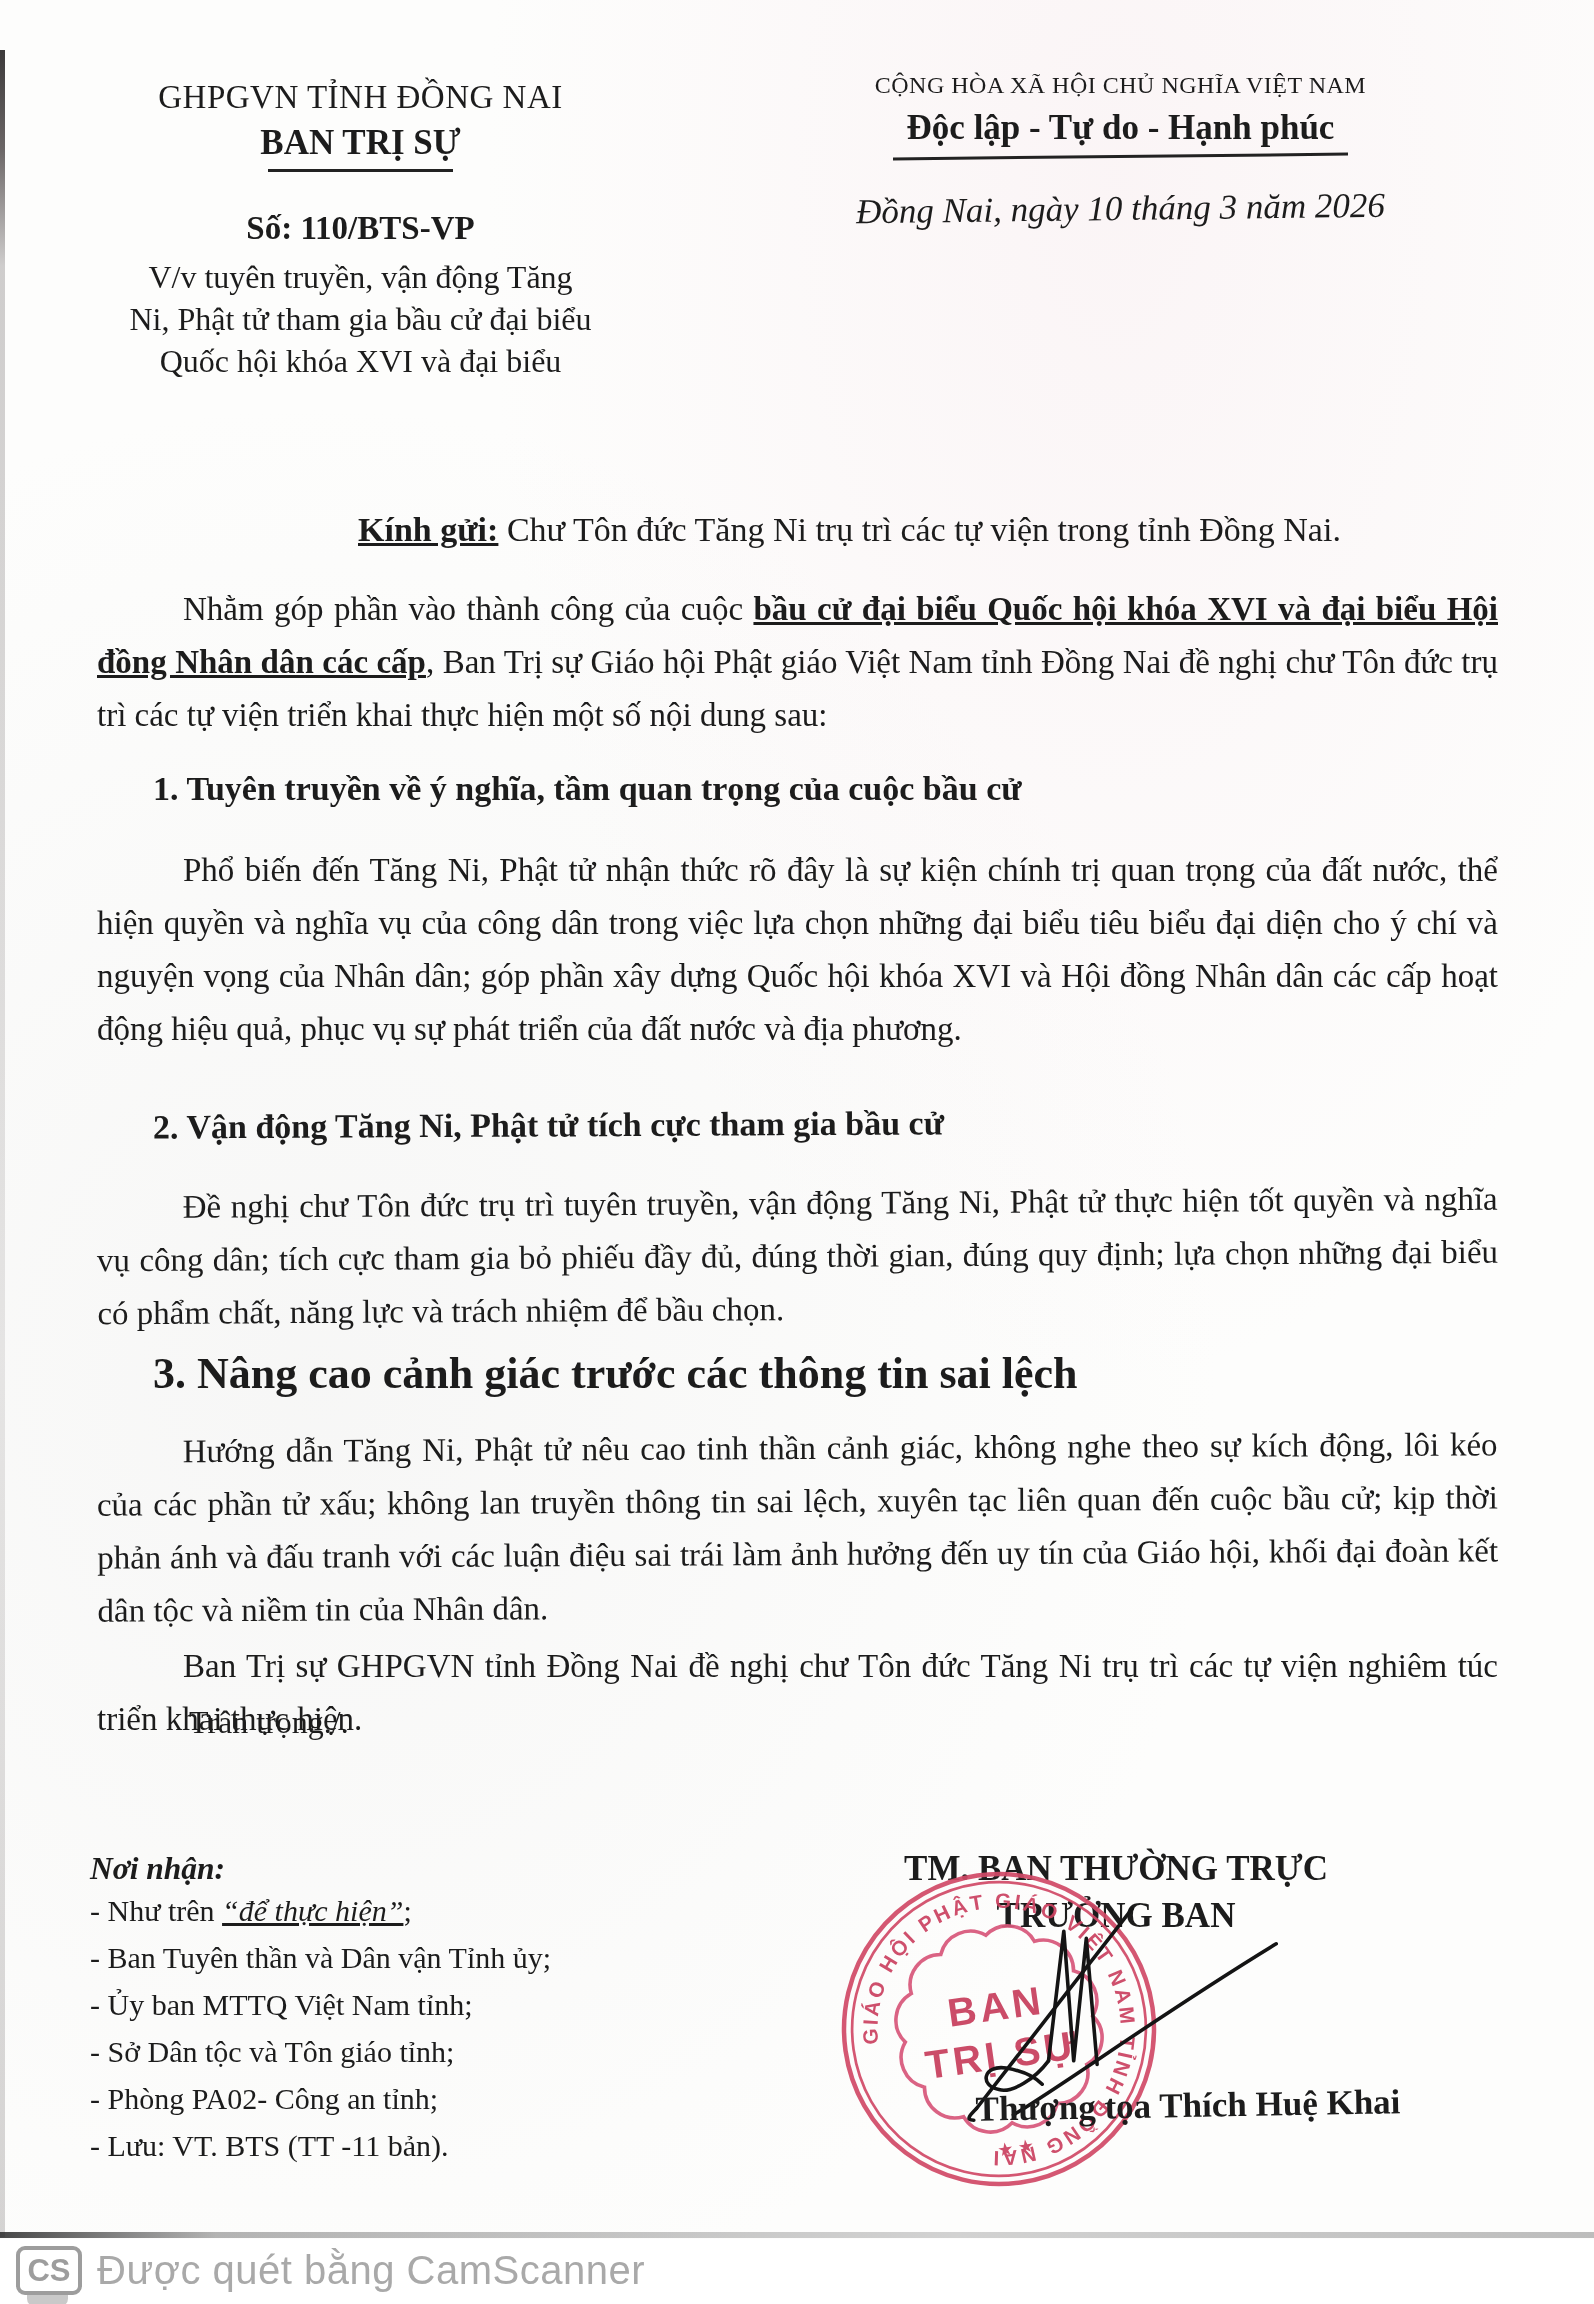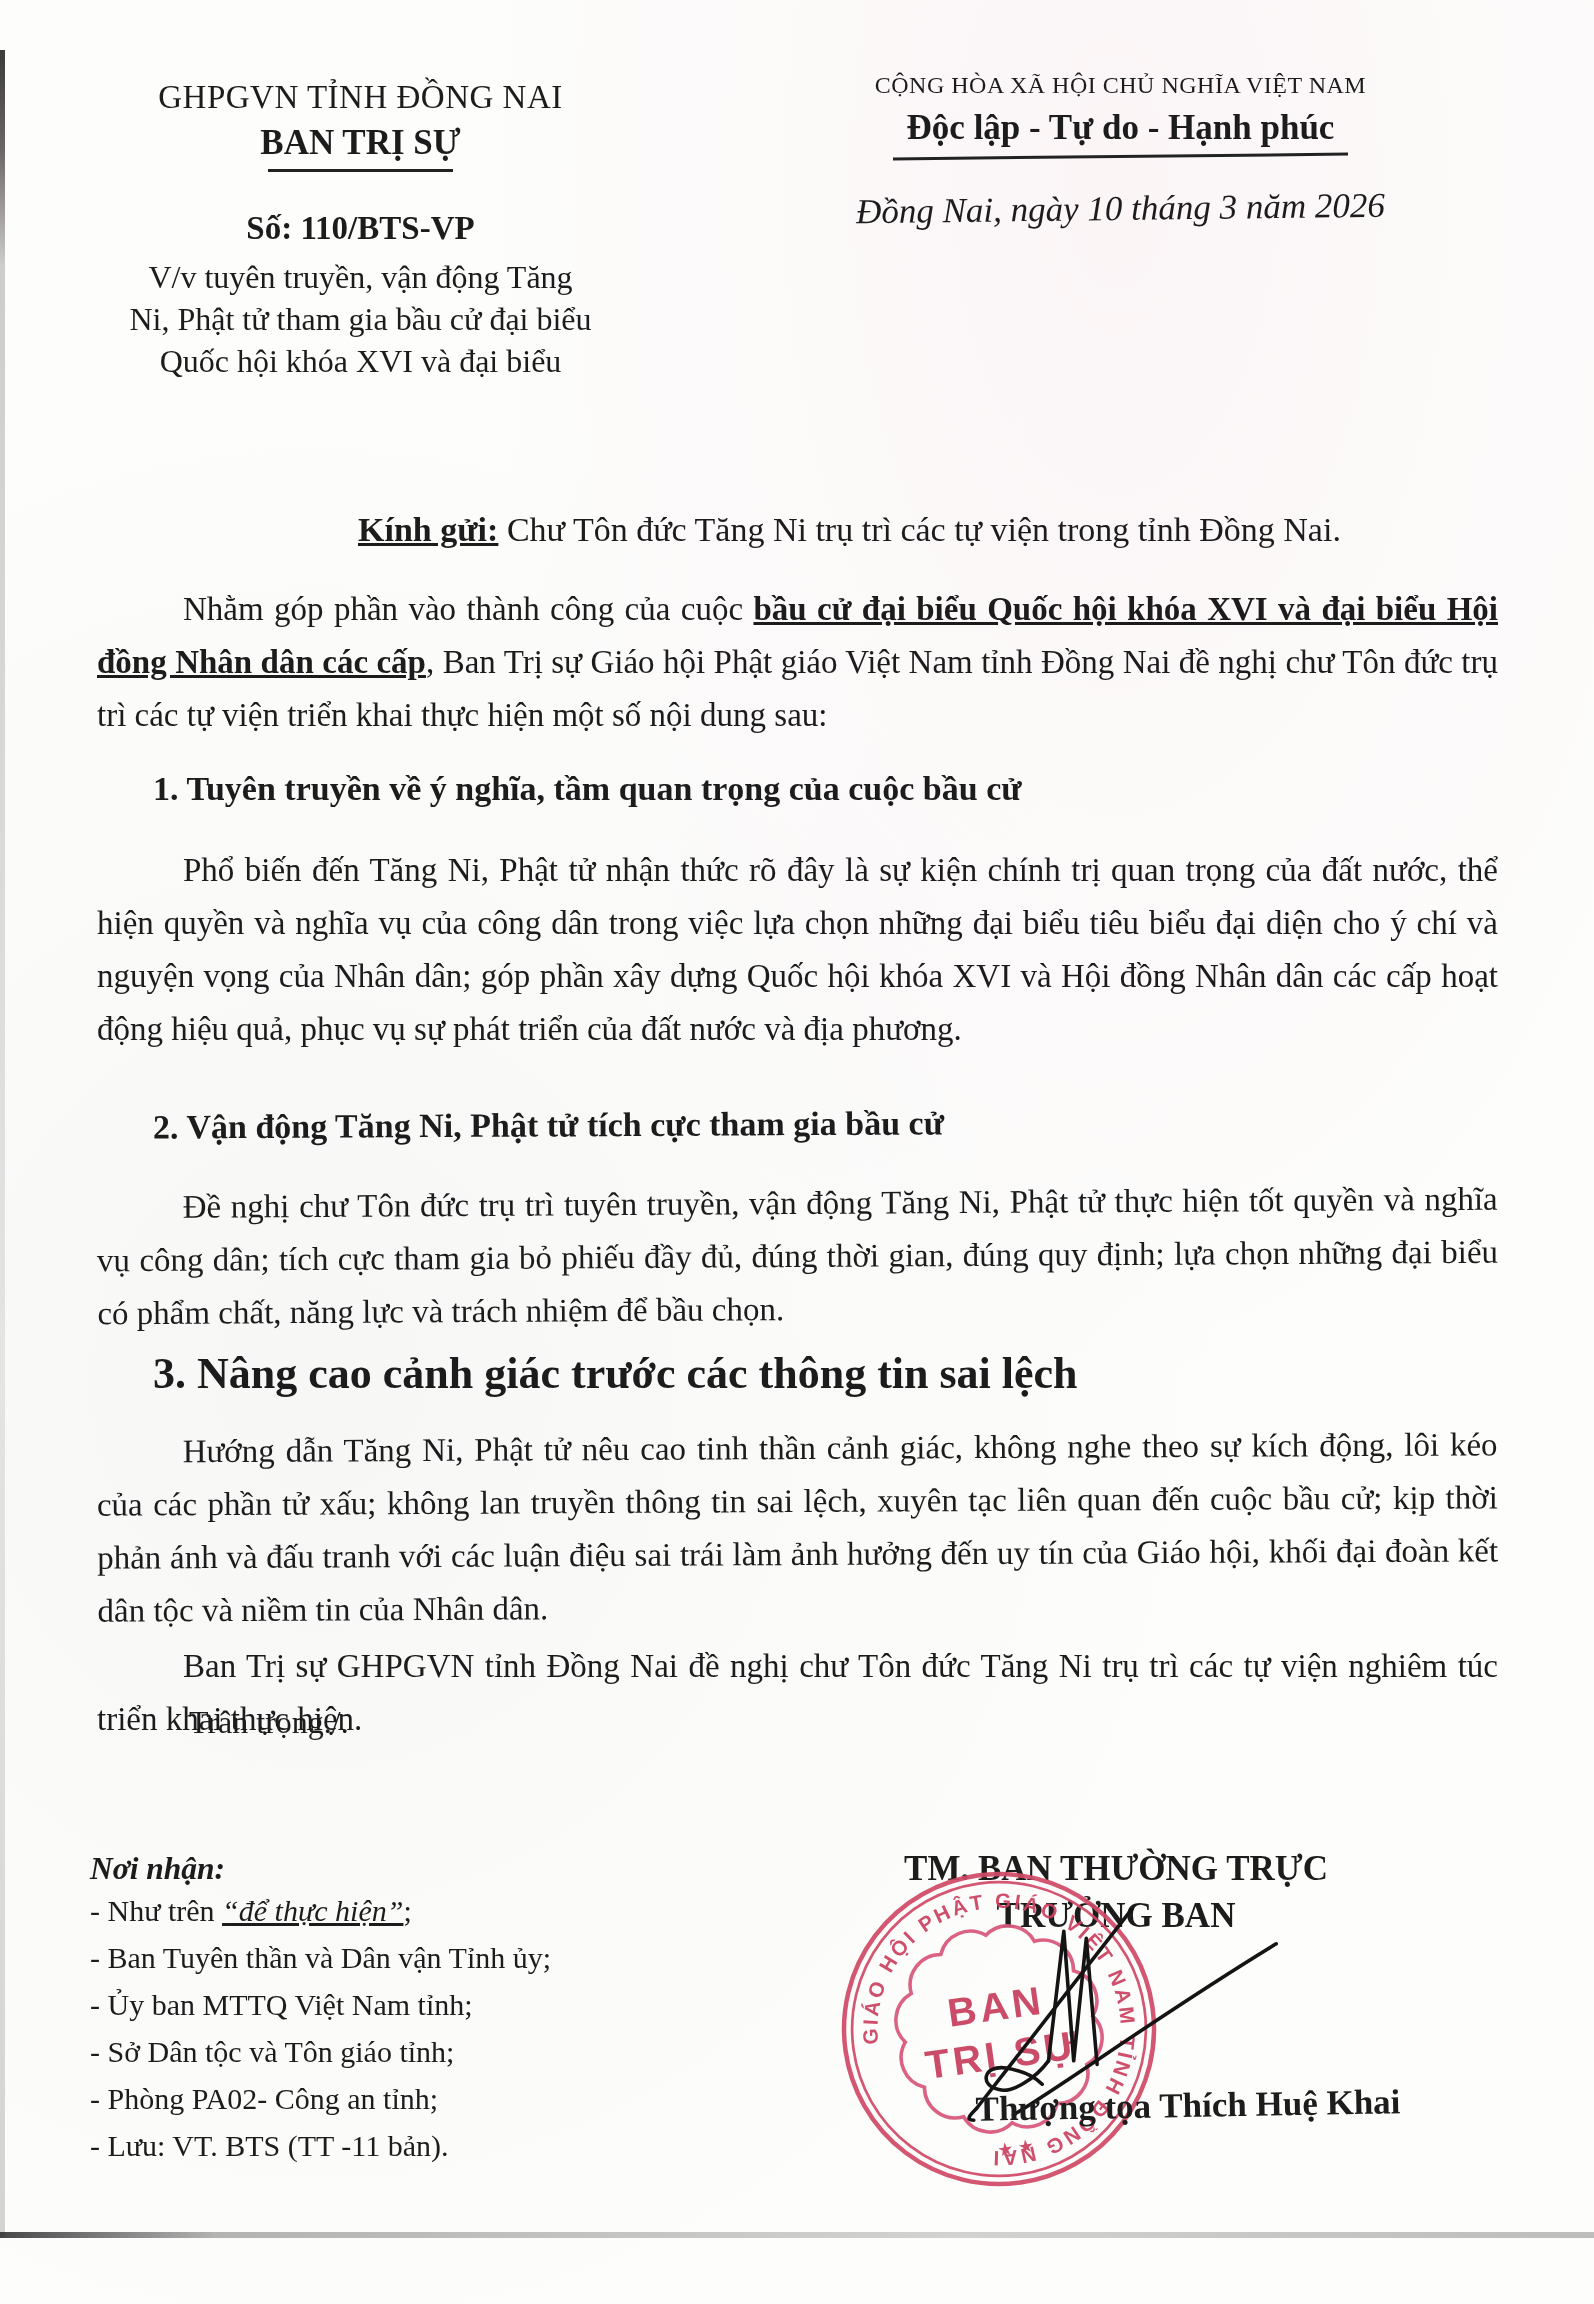--- a/index.html
+++ b/index.html
@@ -156,15 +156,20 @@
     <path class="sig-path" d="M 55,255 C 48,262 42,268 52,268"></path>
     <path class="sig-path" d="M 55,255 L 228,33"></path>
     <path class="sig-path" d="M 135,202 L 152,58 L 163,202 L 177,66 L 189,206"></path>
     <path class="sig-path" d="M 135,202 C 120,222 95,238 80,234 C 58,230 62,206 88,210 C 105,213 120,220 128,228"></path>
     <path class="sig-path" d="M 96,262 C 150,230 260,150 388,72"></path>
   </svg>
 
   <div class="abs sign-name">Thượng tọa Thích Huệ Khai</div>
 
   <div class="abs scan-shadow"></div>
+  <div class="abs footer">
+    <div class="cs-logo">CS</div>
+    <div class="cs-tab"></div>
+    <div class="cs-text">Được quét bằng CamScanner</div>
+  </div>
 
 </div>
 
 
 </body></html>

